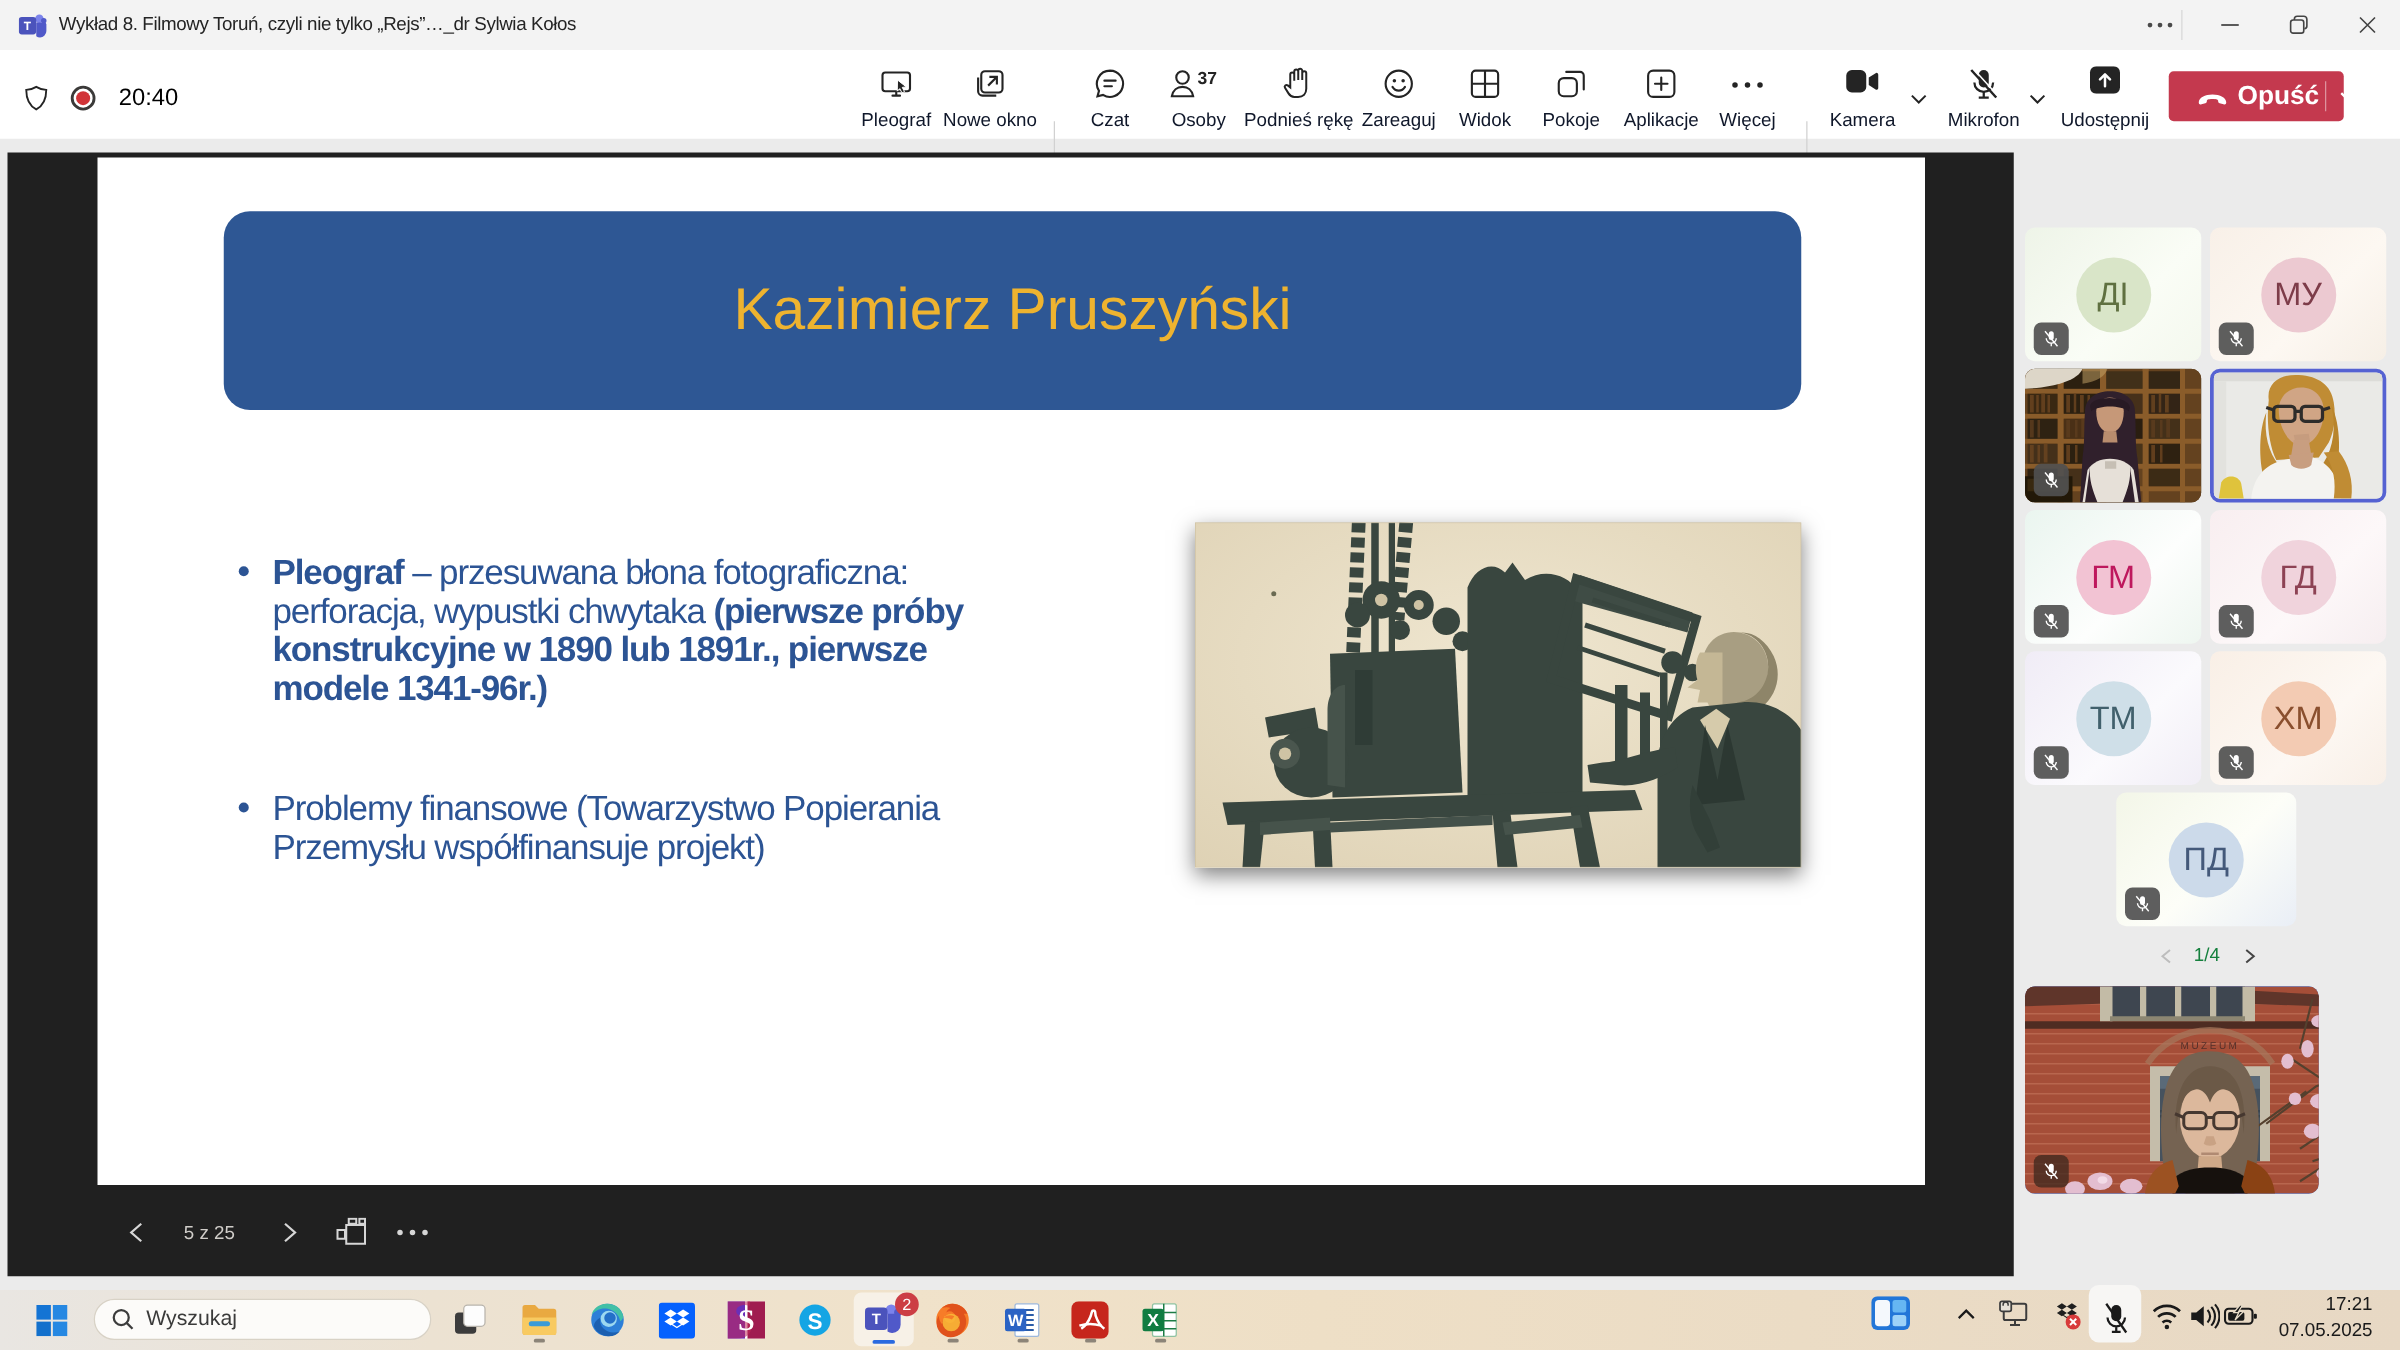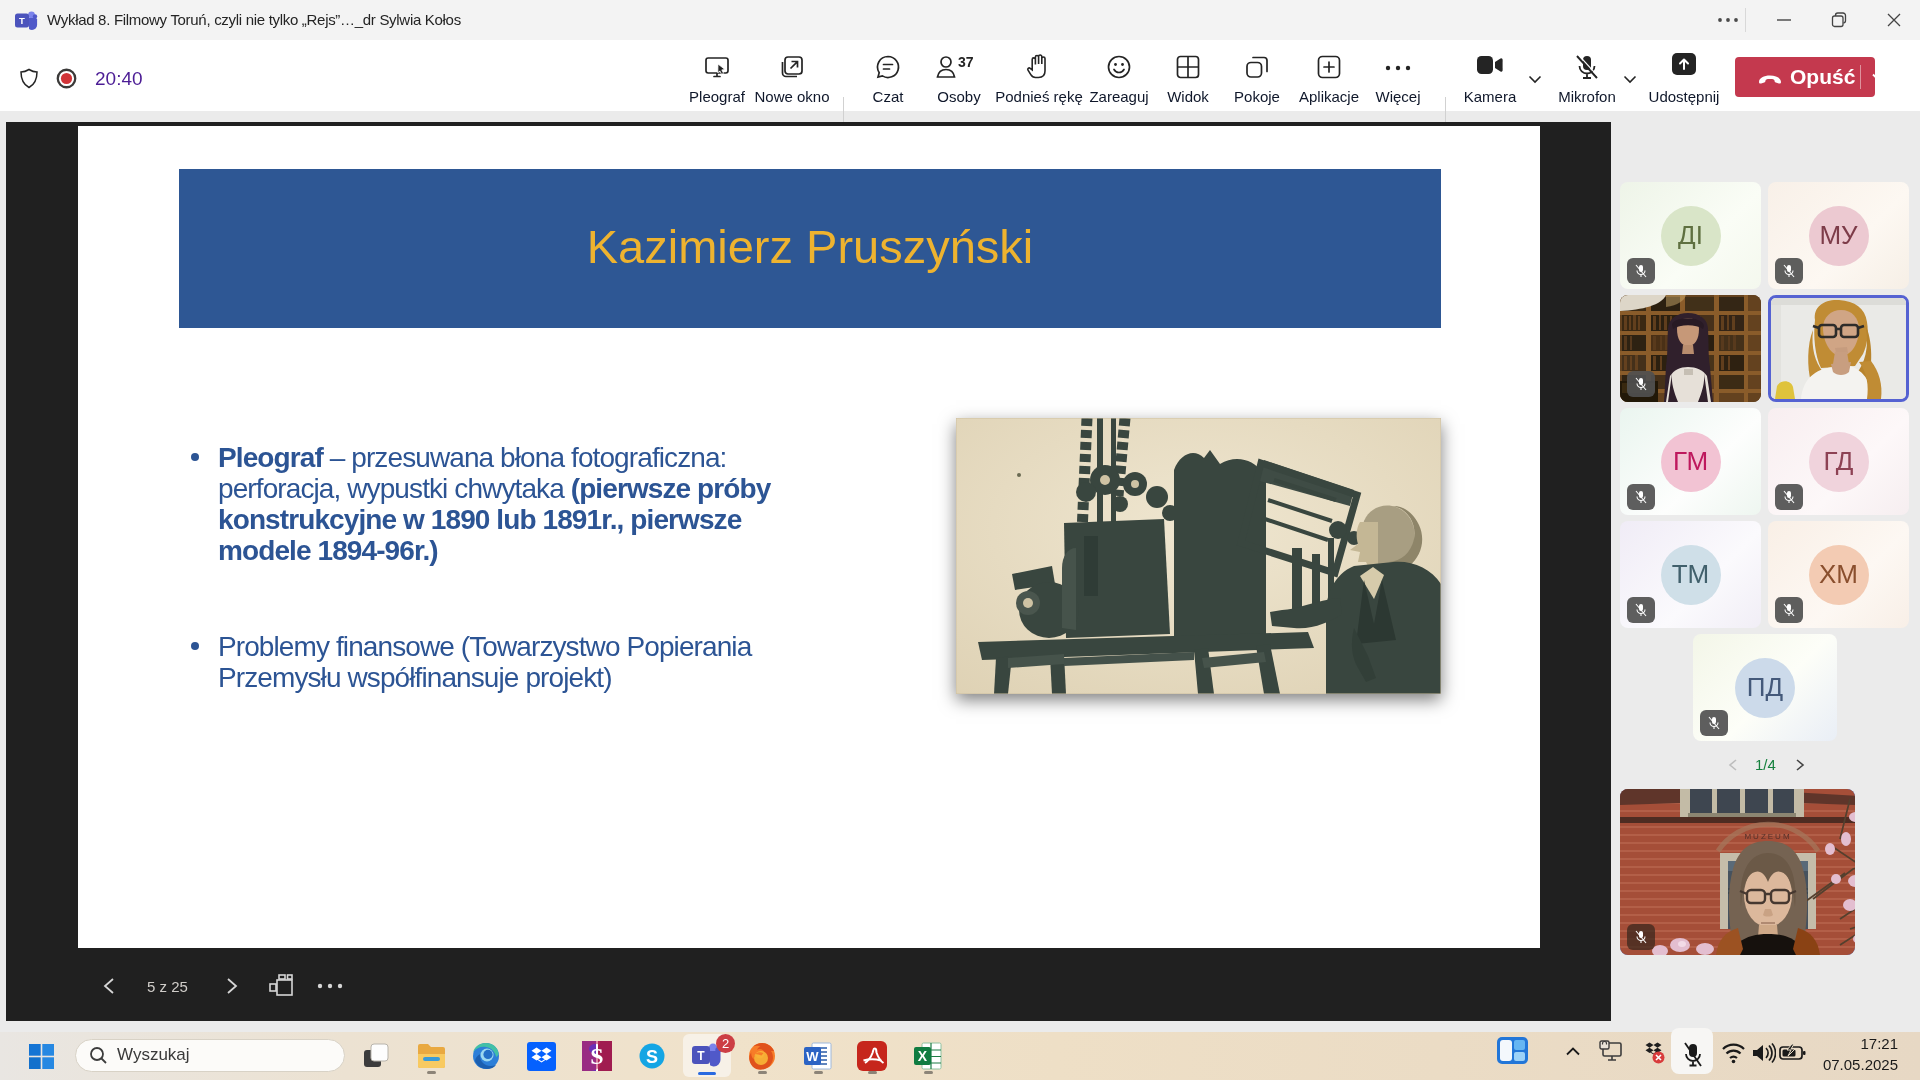--- a/index.html
+++ b/index.html
@@ -4,21 +4,21 @@
 html,body{margin:0;padding:0;width:1920px;height:1080px;overflow:hidden;background:#ebebeb;font-family:"Liberation Sans",sans-serif;}
 .abs{position:absolute;}
 #titlebar{left:0;top:0;width:1920px;height:40px;background:#f3f3f3;}
 #toolbar{left:0;top:40px;width:1920px;height:71px;background:#ffffff;}
 .tbtn{position:absolute;top:0;height:71px;text-align:center;color:#0f172a;}
 .tbtn .ic{position:absolute;left:50%;transform:translateX(-50%);top:13px;}
 .tbtn .lb{position:absolute;left:50%;transform:translateX(-50%);top:48px;font-size:15px;white-space:nowrap;}
 .vsep{position:absolute;top:57px;width:1px;height:30px;background:#d1d1d1;}
 #stage{left:6px;top:122px;width:1605px;height:899px;background:#202020;}
 #slide{position:absolute;left:72px;top:4px;width:1462px;height:822px;background:#ffffff;}
-#bluebar{position:absolute;left:101px;top:43px;width:1262px;height:159px;background:#2e5794;}
+#bluebar{position:absolute;left:101px;top:43px;width:1262px;height:159px;background:#2e5794;border-radius:21px;}
 #bluebar .t{position:absolute;left:0;width:100%;top:54px;text-align:center;font-size:47px;line-height:47px;color:#eeb32f;}
 .bullets{position:absolute;color:#2c5494;font-size:28px;line-height:31px;letter-spacing:-0.9px;white-space:nowrap;}
 .bullets b{font-weight:bold;}
 .bdot{position:absolute;width:8px;height:8px;border-radius:50%;background:#2c5494;}
 #nav{position:absolute;left:0;top:840px;width:100%;height:59px;color:#d6d6d6;}
 .tile{position:absolute;width:141px;height:107px;border-radius:8px;overflow:hidden;text-align:right;}
 .micbadge{position:absolute;left:7px;bottom:5px;width:28px;height:26px;border-radius:6px;background:rgba(80,80,80,.92);display:flex;align-items:center;justify-content:center;}
 .avcirc{position:absolute;left:50%;top:50%;transform:translate(-50%,-50%);width:60px;height:60px;border-radius:50%;display:flex;align-items:center;justify-content:center;font-size:26px;}
 #taskbar{left:0;top:1032px;width:1920px;height:48px;background:linear-gradient(90deg,#e9e6e2 0%,#ece2d2 18%,#f0e2ca 38%,#eedfc6 55%,#ebdcc5 75%,#e7d8c4 100%);}
 </style></head>
@@ -51,21 +51,21 @@
 </div>
 
 <div id="toolbar" class="abs">
   <svg class="abs" style="left:19px;top:28px" width="20" height="21" viewBox="0 0 20 21">
       <path d="M10 1.5c2.6 1.6 5.3 2.4 8 2.4 0 6.8-2.6 12.6-8 15.6-5.4-3-8-8.8-8-15.6 2.7 0 5.4-.8 8-2.4z" fill="none" stroke="#242424" stroke-width="1.5"></path>
     </svg>
   <svg class="abs" style="left:56px;top:28px" width="21" height="21" viewBox="0 0 24 24">
       <circle cx="12" cy="12" r="10" fill="none" stroke="#3b3a39" stroke-width="2.6"></circle>
       <circle cx="12" cy="12" r="6.4" fill="#d13438"></circle>
     </svg>
-  <div class="abs" style="left:95px;top:28px;font-size:19px;color:#4c1d95">20:40</div>
+  <div class="abs" style="left:95px;top:28px;font-size:19px;color:#000000">20:40</div>
 
   <div class="tbtn" style="left:682px;width:70px">
     <span class="ic"><svg width="28" height="28" viewBox="0 0 28 28">
           <rect x="3" y="5" width="22" height="15" rx="2.2" fill="none" stroke="#242424" stroke-width="1.7"></rect>
           <path d="M11 23.5h6" stroke="#242424" stroke-width="1.7" stroke-linecap="round"></path>
           <path d="M14 20v3" stroke="#242424" stroke-width="1.7"></path>
           <path d="M15 11l7 5.5-3.2.4 1.8 3.4-2 1-1.8-3.4-2 2z" fill="#242424" stroke="#fff" stroke-width=".8"></path>
         </svg></span>
     <span class="lb">Pleograf</span>
   </div>
@@ -178,21 +178,21 @@
       </svg>
   </div>
 </div>
 
 <div id="stage" class="abs">
   <div id="slide">
     <div id="bluebar">
         <div class="t">Kazimierz Pruszyński</div>
       </div>
     <div class="bdot" style="left:113px;top:327px"></div>
-    <div class="bullets" style="left:140px;top:316px"><b>Pleograf</b> – przesuwana błona fotograficzna:<br>perforacja, wypustki chwytaka <b>(pierwsze próby</b><br><b>konstrukcyjne w 1890 lub 1891r., pierwsze</b><br><b>modele 1894-96r.)</b></div>
+    <div class="bullets" style="left:140px;top:316px"><b>Pleograf</b> – przesuwana błona fotograficzna:<br>perforacja, wypustki chwytaka <b>(pierwsze próby</b><br><b>konstrukcyjne w 1890 lub 1891r., pierwsze</b><br><b>modele 1341-96r.)</b></div>
     <div class="bdot" style="left:113px;top:516px"></div>
     <div class="bullets" style="left:140px;top:505px">Problemy finansowe (Towarzystwo Popierania<br>Przemysłu współfinansuje projekt)</div>
     <div class="abs" style="left:878px;top:292px;width:485px;height:276px;box-shadow:0 6px 16px rgba(0,0,0,.5);">
       <svg width="485" height="276" viewBox="0 0 485 276">
         <defs>
             <radialGradient id="pg" cx="0.5" cy="0.4" r="0.85">
               <stop offset="0" stop-color="#efe6d0"></stop>
               <stop offset="1" stop-color="#ddd0b2"></stop>
             </radialGradient>
           </defs>

